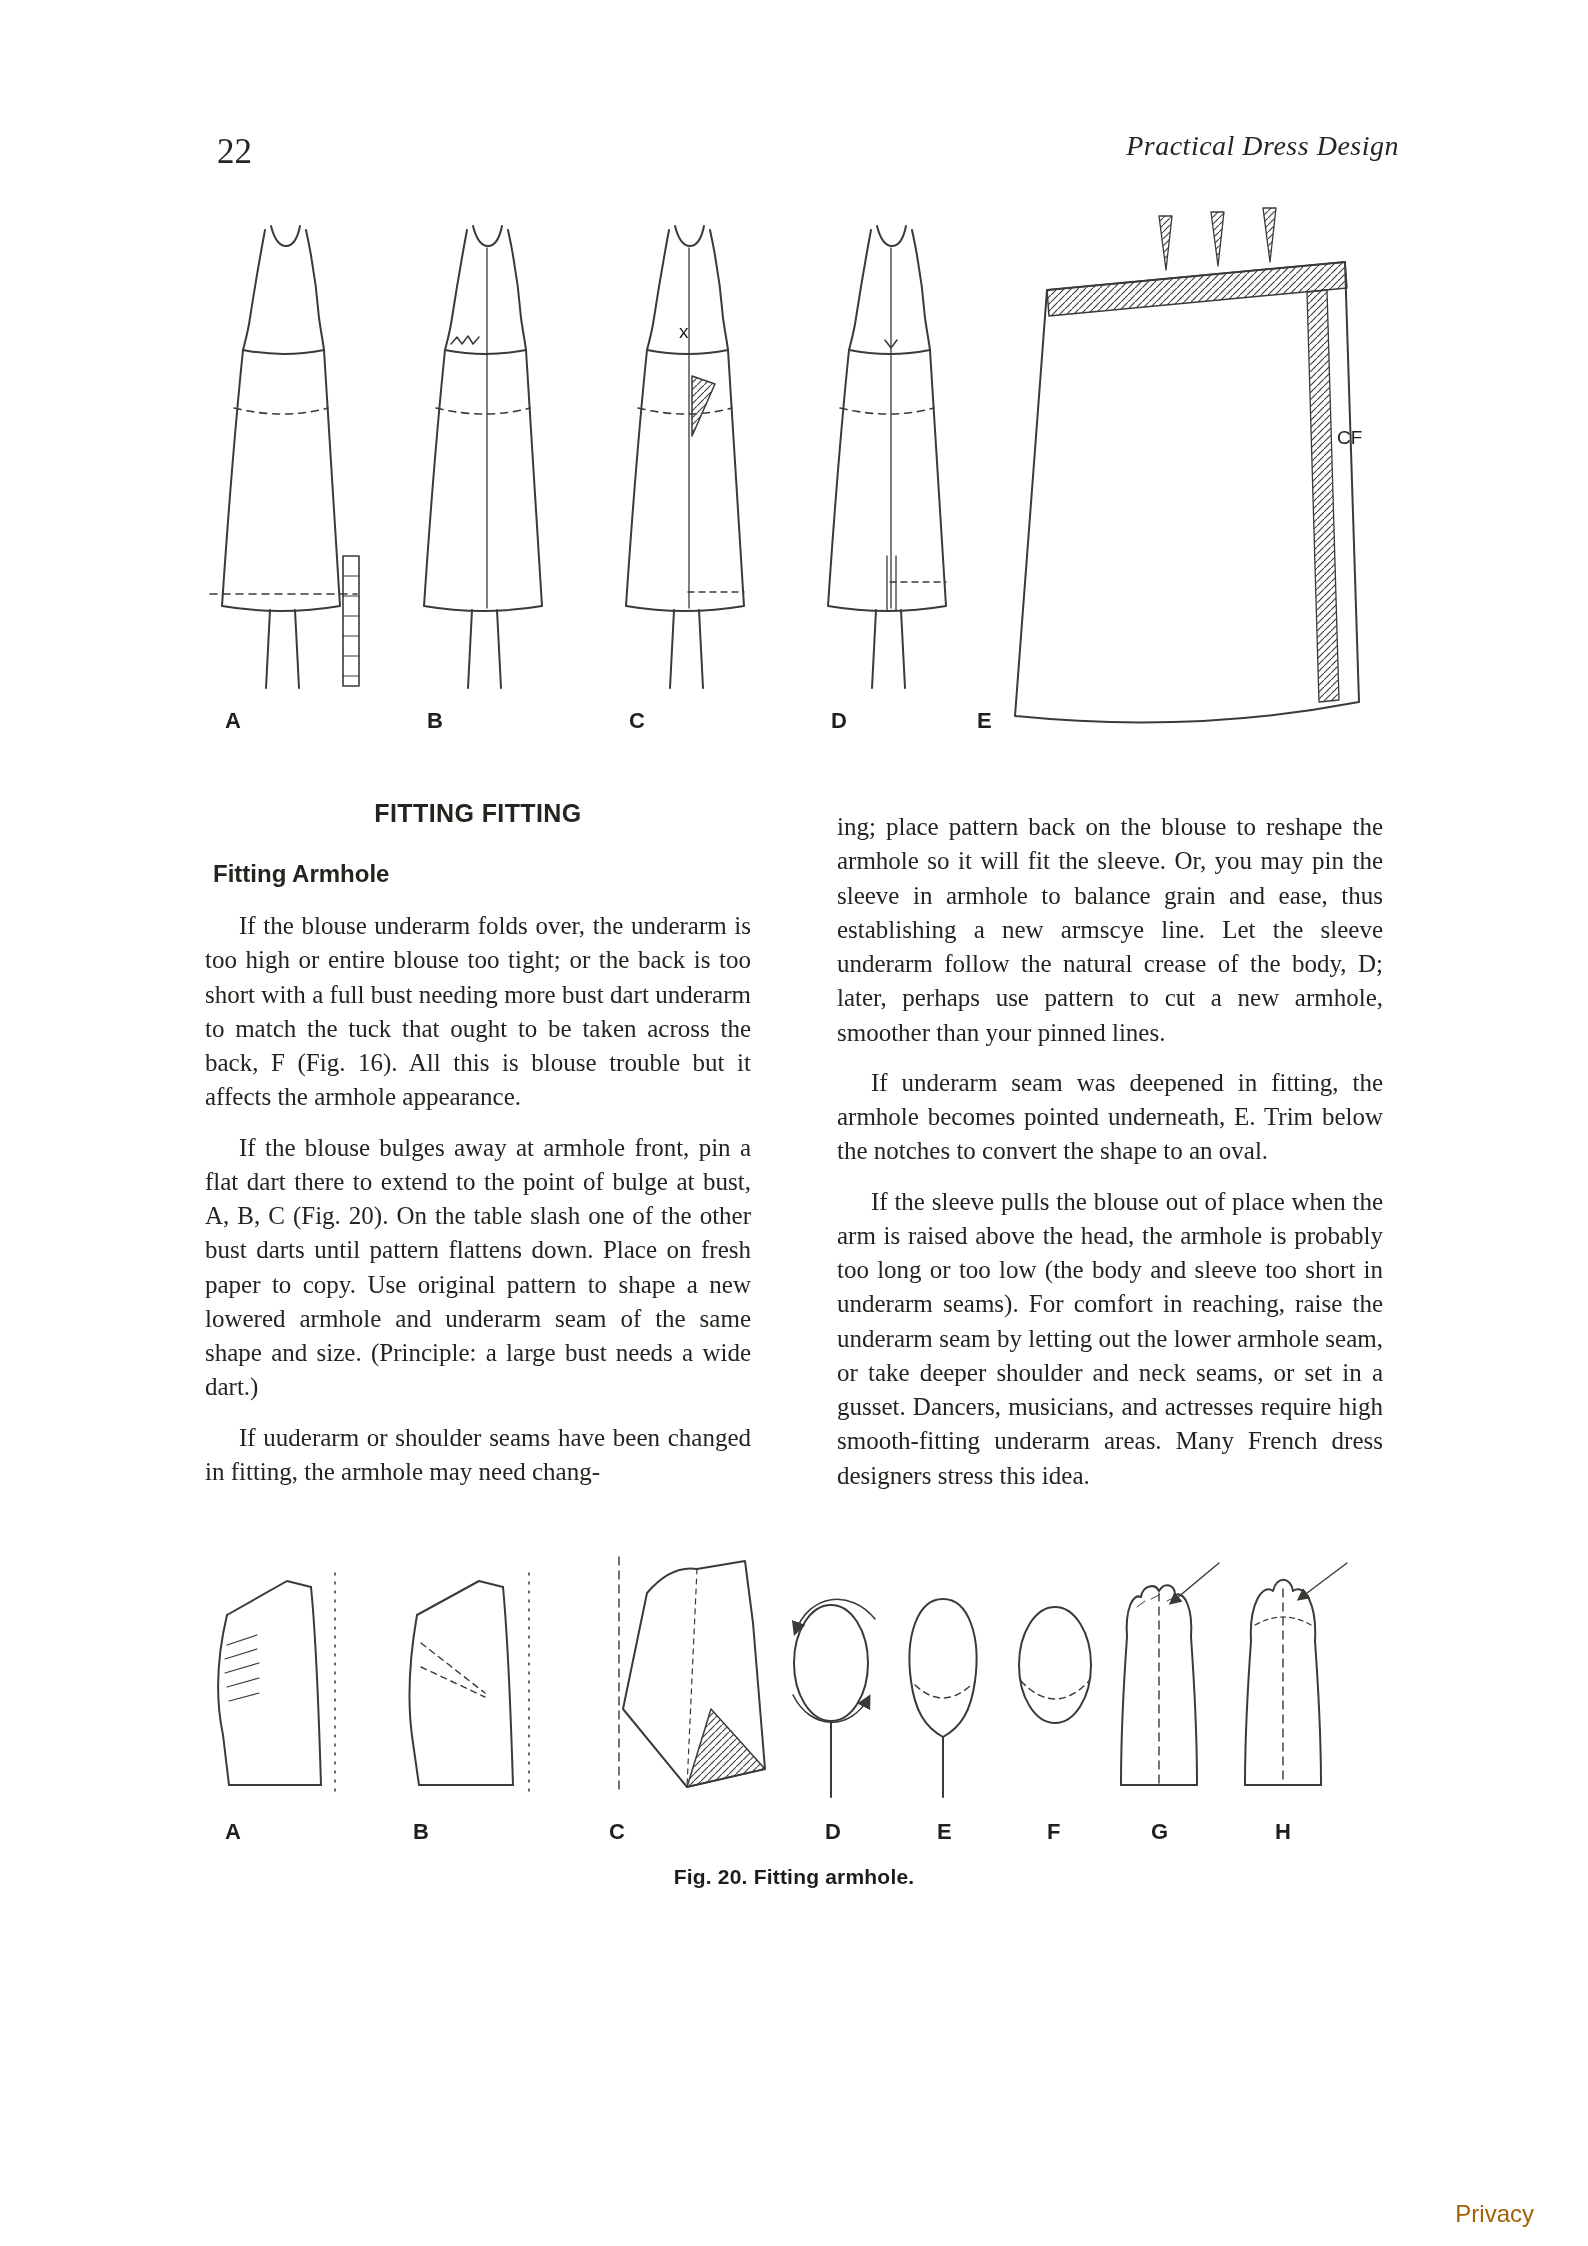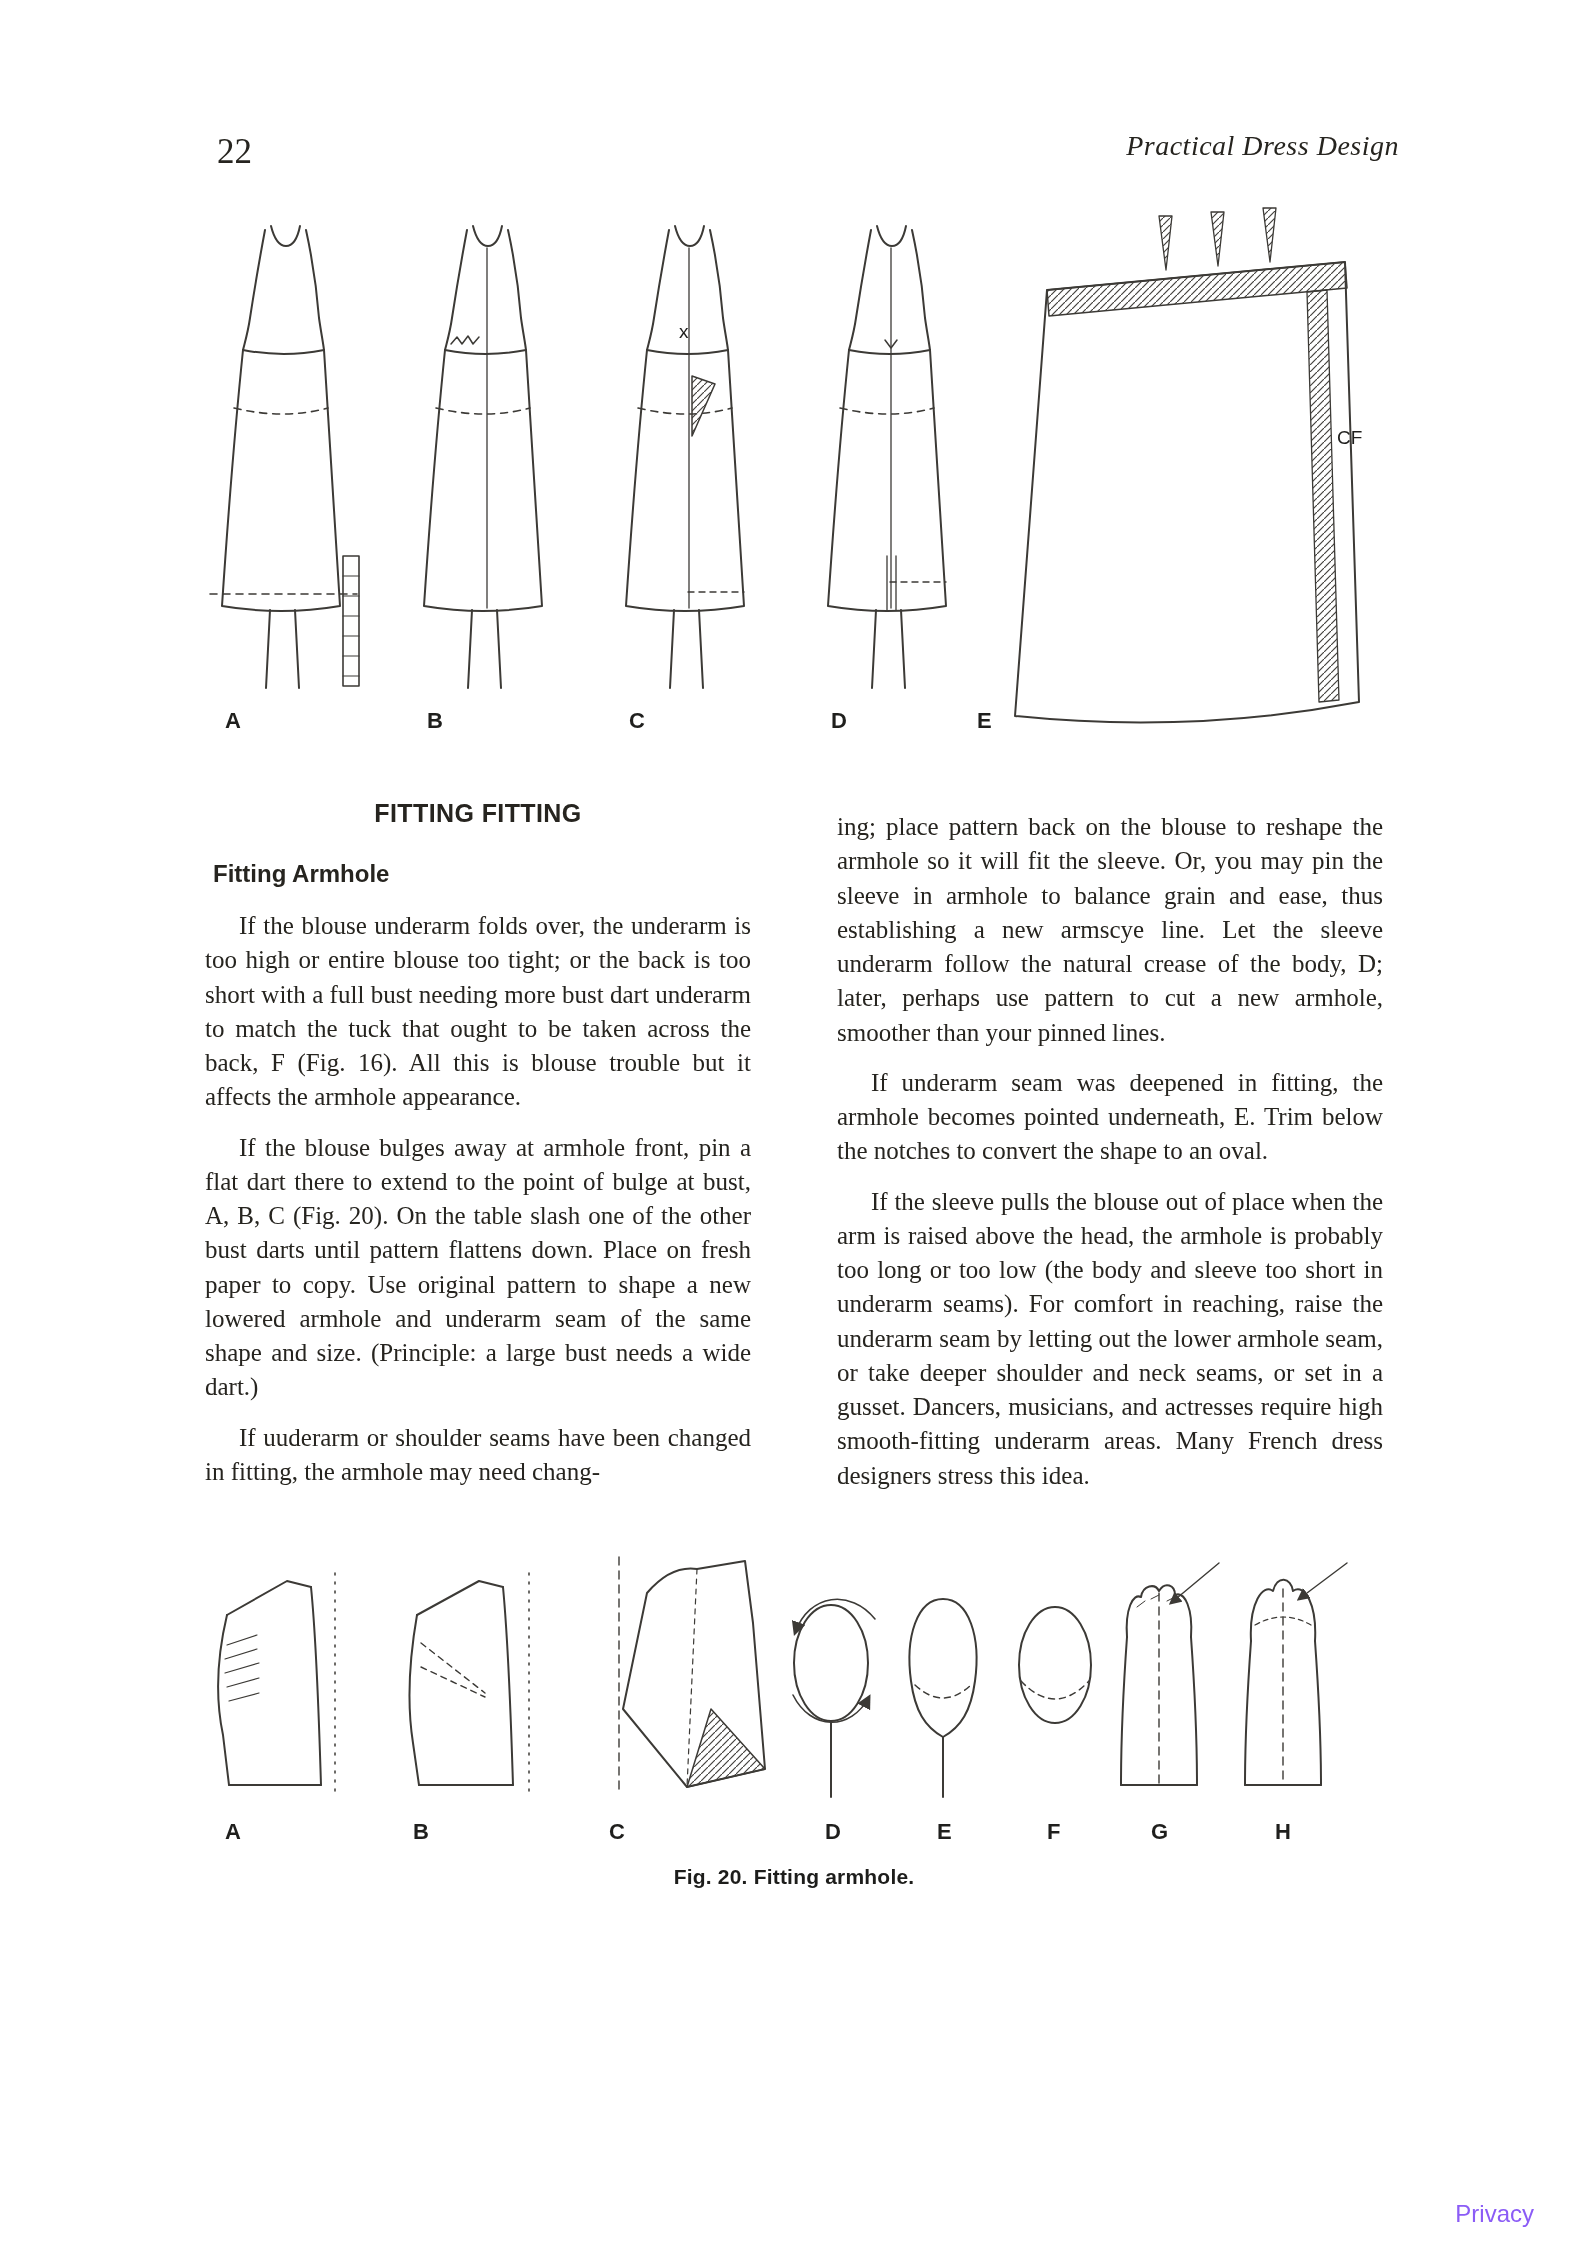--- a/index.html
+++ b/index.html
@@ -79,21 +79,21 @@
     font-size: 19px;
     fill: #1f1f1d;
     stroke: none;
   }
   .privacy {
     position: absolute;
     right: 54px;
     bottom: 18px;
     font-family: "Liberation Sans", sans-serif;
     font-size: 24px;
-    color: #8b5cf6;
+    color: #a16207;
     text-decoration: none;
   }
 </style>
 </head>
 <body>
 
 <div class="page">
 
   <div class="header">
     <span class="page-number">22</span>

